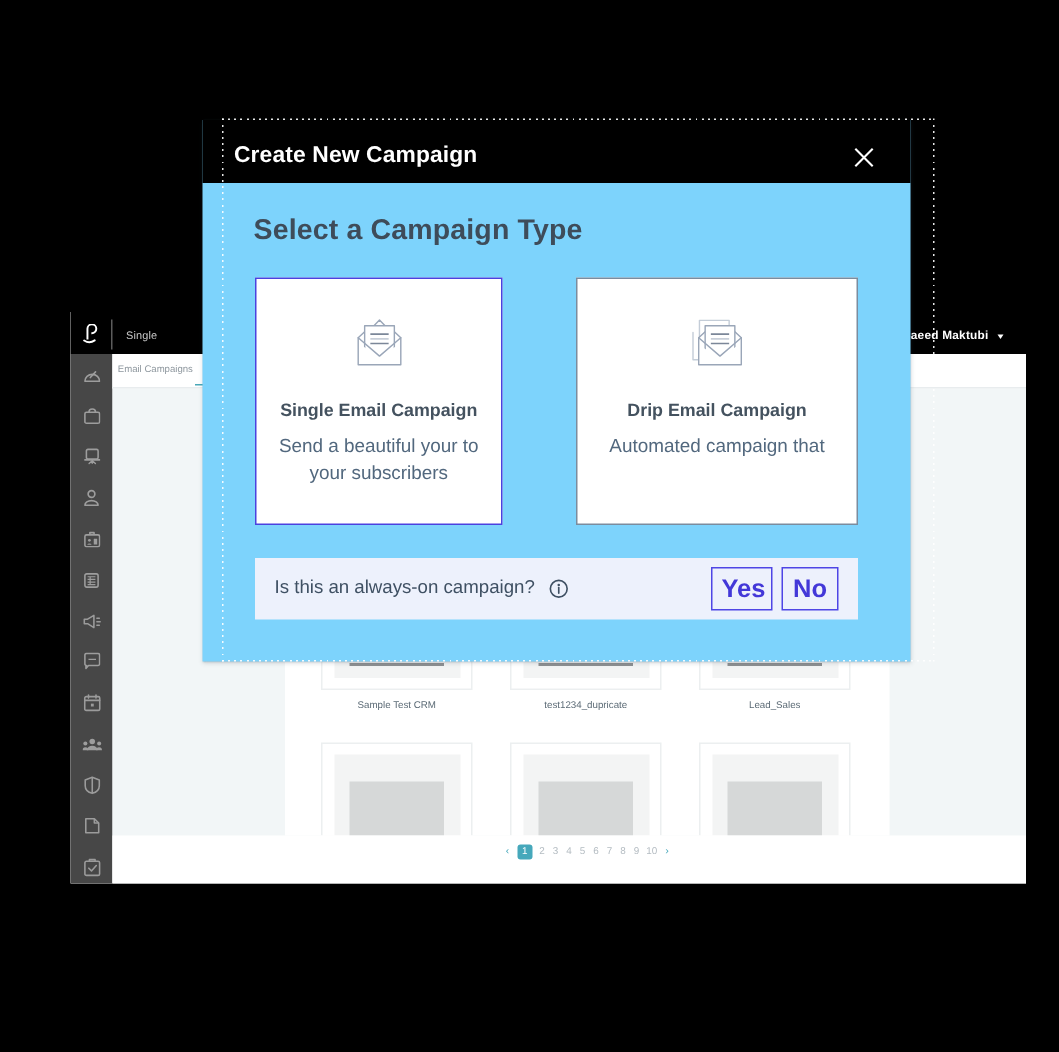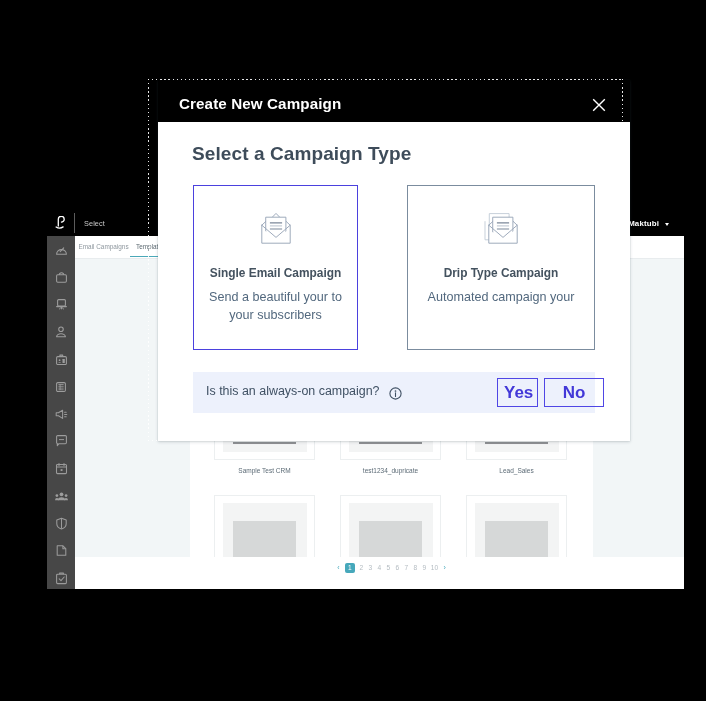--- a/index.html
+++ b/index.html
@@ -33,21 +33,21 @@
   .tpl-name{position:absolute;text-align:center;font-size:6.5px;color:#5c6b76;line-height:9px;}
   .tpl-bar{position:absolute;background:#8e9092;height:2.2px;}
 
   .pager-wrap{position:absolute;left:0;top:321px;width:609px;height:32px;background:#fff;}
   .pager{position:absolute;left:115px;top:-5px;width:403px;height:32px;display:flex;justify-content:center;align-items:center;gap:4.0px;}
   .pg{font-size:6.6px;color:#b4bcc2;min-width:5px;text-align:center;line-height:10px;}
   .pg.cur{background:#46a8bb;color:#fff;min-width:10px;width:10px;height:10px;line-height:10px;border-radius:2px;}
   .pg.arrow{color:#46a8bb;font-size:7px;}
 
   
-  .modal{position:absolute;left:158px;top:80px;width:472px;height:361px;background:#ffffff;
+  .modal{position:absolute;left:135px;top:80px;width:472px;height:361px;background:#7dd3fc;
          box-shadow:0 1px 3px rgba(60,72,88,.22),0 0 1px rgba(60,72,88,.25);}
   .modal-dash{position:absolute;left:148px;top:79px;width:475px;height:362px;pointer-events:none;}
   .dash-t,.dash-b{position:absolute;left:0;width:100%;height:1px;
      background:repeating-linear-gradient(to right, rgba(255,255,255,.9) 0 1.3px, rgba(0,0,0,0) 1.3px 4.1px);}
   .dash-l,.dash-r{position:absolute;top:0;width:1px;height:100%;
      background:repeating-linear-gradient(to bottom, rgba(255,255,255,.9) 0 1.3px, rgba(0,0,0,0) 1.3px 4.1px);}
   .dash-t{top:0;} .dash-b{bottom:0;} .dash-l{left:0;} .dash-r{right:0;}
   .modal-head{position:absolute;left:0;top:0;width:472px;height:42px;background:#000;}
   .modal-title{position:absolute;left:21px;top:15px;font-size:15.2px;font-weight:bold;color:#fff;letter-spacing:.1px;}
   .modal-close{position:absolute;right:23.5px;top:17px;width:16px;height:16px;cursor:pointer;}
@@ -60,37 +60,37 @@
   .card-icon{position:absolute;left:0;right:0;top:26px;display:flex;justify-content:center;}
   .card-title{position:absolute;left:0;right:0;top:80px;text-align:center;font-size:11.9px;font-weight:bold;color:#44525f;}
   .card-desc{position:absolute;left:4px;right:4px;top:102px;white-space:nowrap;text-align:center;font-size:12.6px;color:#52687e;line-height:18px;}
 
   .footbar{position:absolute;left:35px;top:250px;width:402px;height:41px;background:#edf1fc;}
   .foot-label{position:absolute;left:13px;top:12px;font-size:12.45px;color:#3f5063;letter-spacing:0px;}
   .foot-info{position:absolute;left:196px;top:14px;width:13px;height:13px;}
   .btn{position:absolute;top:6px;height:29px;box-sizing:border-box;border:1.5px solid #4f46e5;background:transparent;
        color:#4338d8;font-size:17px;font-weight:bold;font-family:"Liberation Sans",sans-serif;cursor:pointer;}
   .btn-yes{left:304px;width:41px;}
-  .btn-no{left:351px;width:60px;}
+  .btn-no{left:351px;width:38px;}
 </style>
 </head>
 <body>
 
 <div class="stage">
 
   <div class="app">
     <div class="app-top">
       <div class="app-logo">
         <svg width="11" height="14" viewBox="0 0 11 14" fill="none">
           <path d="M3.3 10.4 V3.2 a2.95 2.95 0 1 1 2.95 2.95 h-0.35" stroke="#fff" stroke-width="1.3" stroke-linecap="butt" stroke-linejoin="round" fill="none"></path>
           <path d="M1.1 11.0 q3.6 2.3 7.0 -0.1" stroke="#fff" stroke-width="1.3" stroke-linecap="round" fill="none"></path>
         </svg>
       </div>
       <div class="app-divider"></div>
-      <div class="app-brand">Select</div>
+      <div class="app-brand">Single</div>
       <div class="app-user">Saeed Maktubi</div>
       <div class="app-caret"></div>
     </div>
     <div class="sidebar">
       <div class="sb-item">
           <svg width="11" height="10" viewBox="0 0 11 10" fill="none" stroke="#9d9d9d" stroke-width="1.05">
             <path d="M0.6 9.2 a4.9 4.6 0 1 1 9.8 0 Z" stroke-linejoin="round"></path>
             <path d="M7.7 2.9 L4.2 6.7" stroke-linecap="round"></path>
           </svg>
         </div>
@@ -309,22 +309,22 @@
               </g>
               <g stroke-linecap="butt">
                 <path d="M12.9 10.8 H25.1" stroke="#7b8799" stroke-width="1.15"></path>
                 <path d="M12.9 13.9 H25.1" stroke="#c8cfd9" stroke-width="1.15"></path>
                 <path d="M12.9 17.0 H25.1" stroke="#7b8799" stroke-width="1.15"></path>
               </g>
             </g>
             <path d="M4.8 13.2 L19 25.4 L33.2 13.2" stroke="#9aa6b8" stroke-width="0.95" stroke-linejoin="round" stroke-linecap="round" fill="none"></path>
           </svg>
         </div>
-        <div class="card-title">Drip Type Campaign</div>
-        <div class="card-desc"><span>Automated campaign your</span><br></div>
+        <div class="card-title">Drip Email Campaign</div>
+        <div class="card-desc"><span>Automated campaign that</span><br></div>
       </div>
 
       <div class="footbar">
         <div class="foot-label">Is this an always-on campaign?</div>
         <div class="foot-info">
           <svg width="13" height="13" viewBox="0 0 13 13">
               <circle cx="6.5" cy="6.5" r="5.6" fill="none" stroke="#3f5063" stroke-width="1.1"></circle>
               <circle cx="6.5" cy="4" r="0.85" fill="#3f5063"></circle>
               <path d="M6.5 5.7 V9.5" stroke="#3f5063" stroke-width="1.1" stroke-linecap="round"></path>
             </svg>

